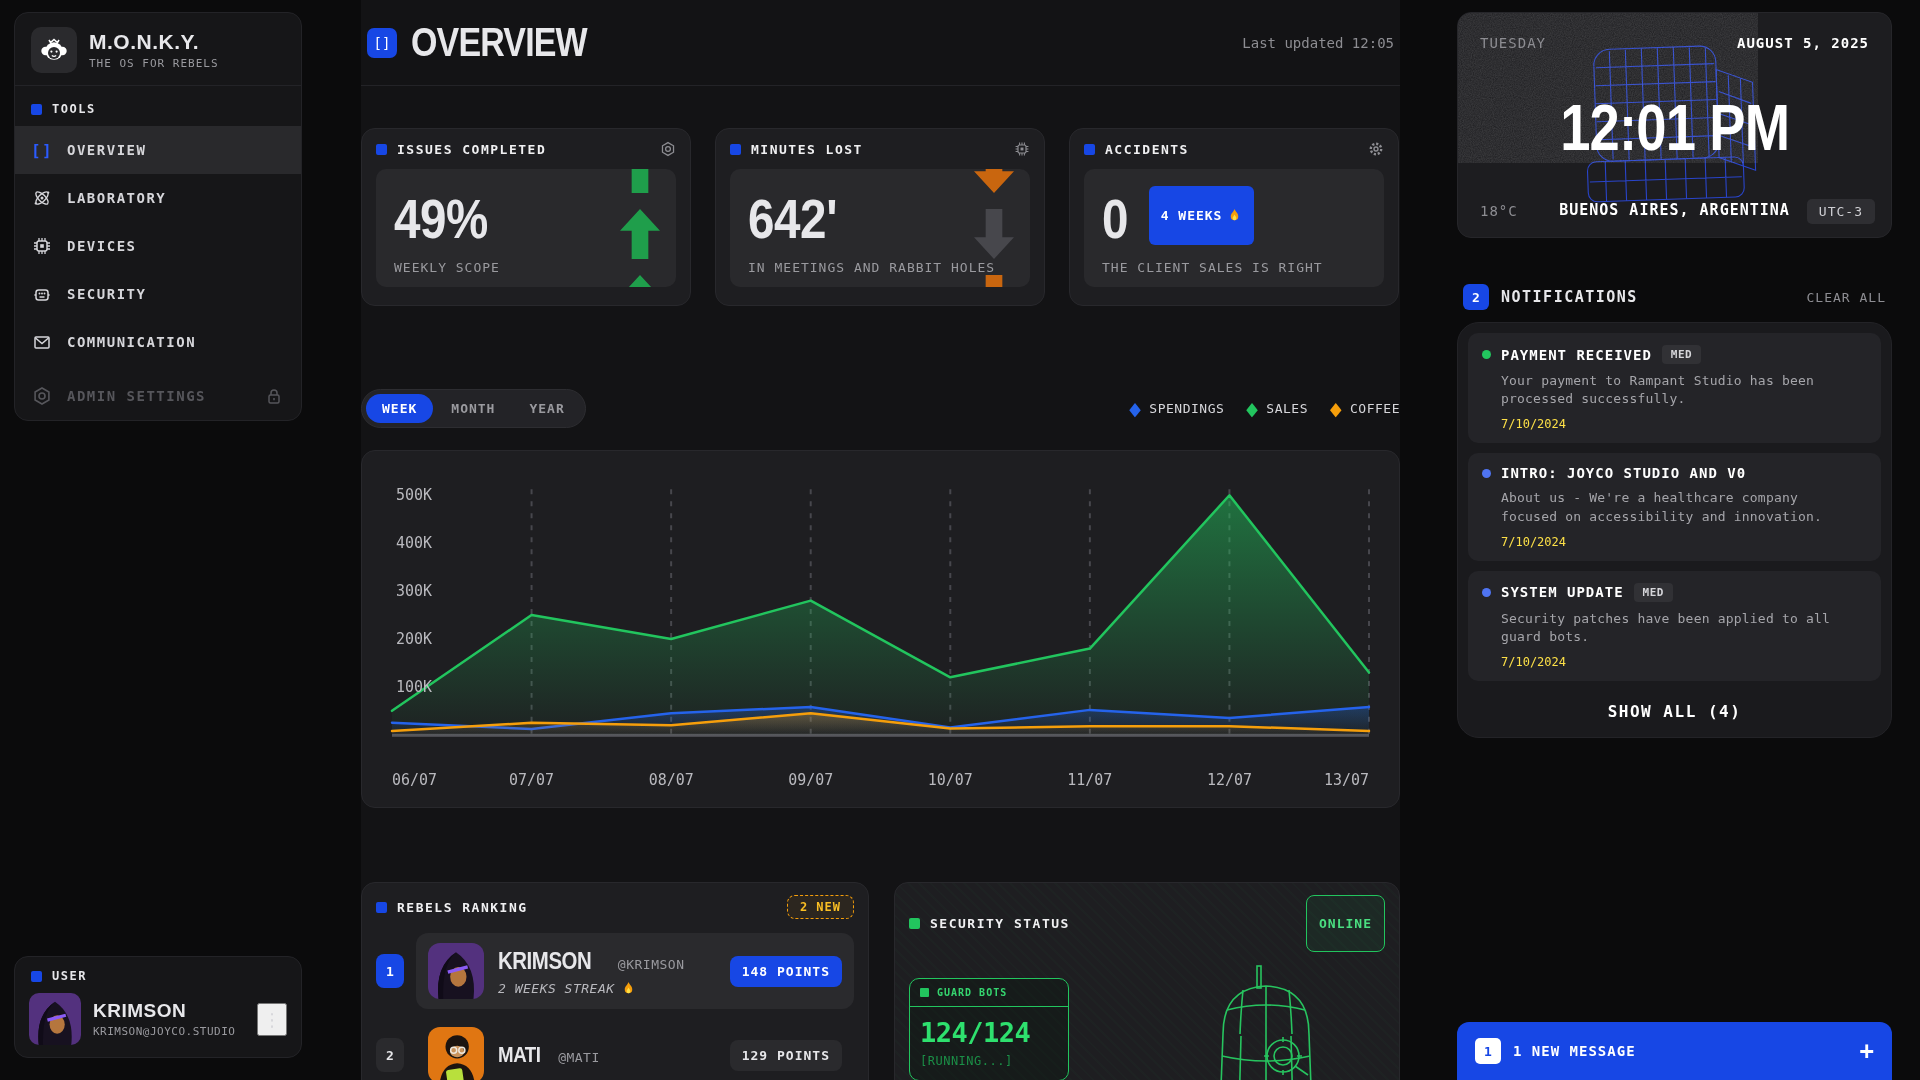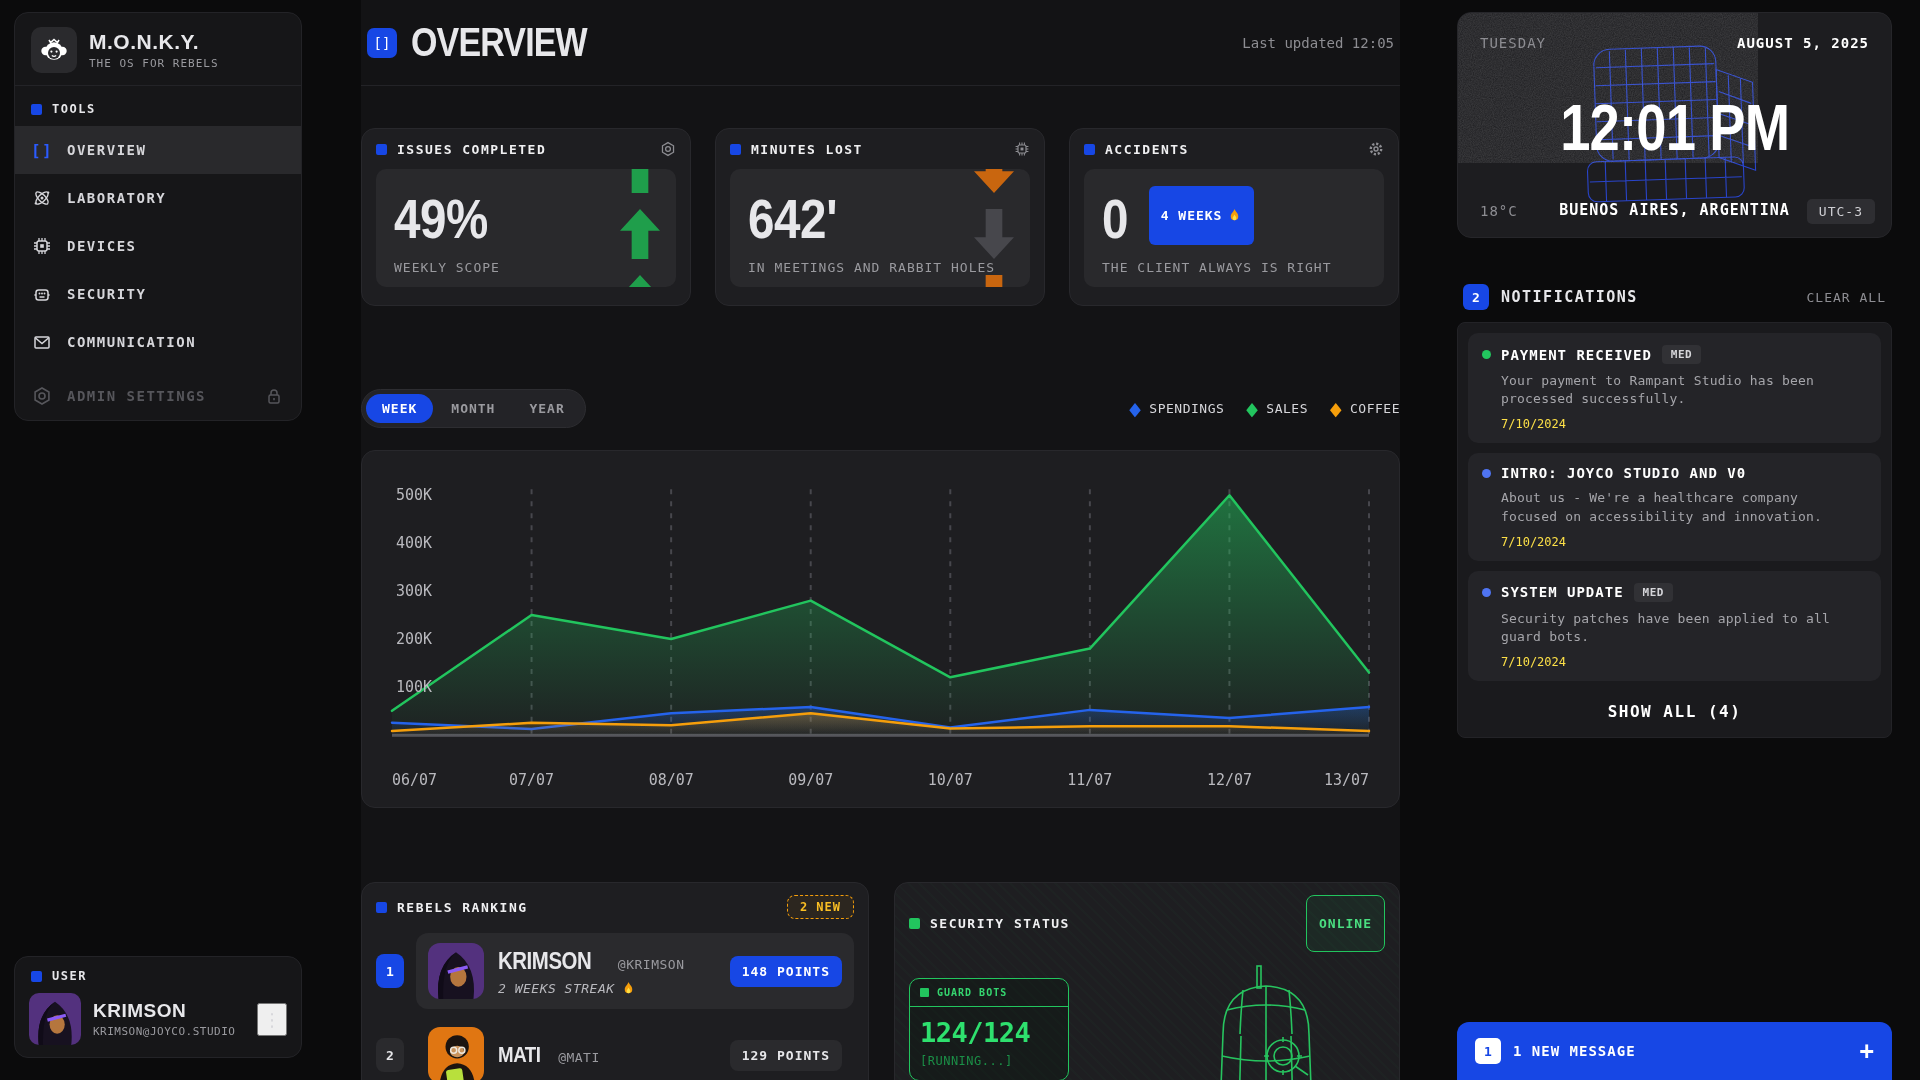--- a/index.html
+++ b/index.html
@@ -113,21 +113,21 @@
   .ck-time { position:absolute; left:0; right:0; top:78px; text-align:center; font-size:64px; color:#fff; z-index:2; letter-spacing:-1px; }
   .ck-time .cond { transform-origin:center; }
   .ck-temp { left:22px; bottom:18px; color:#8d8d92; }
   .ck-loc { left:0; right:0; bottom:18px; text-align:center; color:#fff; font-weight:700; font-size:15px; }
   .ck-utc { right:16px; bottom:13px; background:#2e2e32; color:#cfcfd3; padding:5px 12px; border-radius:5px; font-size:13px; }
 
   .notif-header { position:absolute; top:284px; left:6px; right:6px; display:flex; align-items:center; gap:12px; }
   .notif-count { width:26px; height:26px; background:#1747e5; color:#fff; border-radius:6px; display:flex; align-items:center; justify-content:center; font-size:13px; font-weight:700; }
   .notif-title { font-size:15px; font-weight:700; letter-spacing:1.5px; }
   .clear-all { margin-left:auto; color:#8d8d92; font-size:13px; letter-spacing:1px; cursor:pointer; background:none; border:none; font-family:"DejaVu Sans Mono",monospace; }
-  .notif-panel { position:absolute; top:322px; left:0; width:435px; background:#1a1a1d; border:1px solid #232327; border-radius:8px; padding:10px; }
+  .notif-panel { position:absolute; top:322px; left:0; width:435px; background:#1a1a1d; border:1px solid #232327; border-radius:22px; padding:10px; }
   .notif-item { background:#242428; border-radius:10px; padding:12px 14px 12px 14px; margin-bottom:10px; position:relative; cursor:pointer; }
   .notif-top { display:flex; align-items:center; gap:10px; }
   .dot { width:9px; height:9px; border-radius:50%; flex:none; }
   .notif-item-title { font-size:14px; font-weight:700; letter-spacing:1px; color:#fff; }
   .sev-badge { background:#313135; color:#d6d6da; border-radius:4px; padding:3px 9px; font-size:11px; font-weight:700; letter-spacing:.5px; }
   .sev-badge:empty { display:none; }
   .notif-body { margin:8px 0 0 19px; font-size:13px; color:#a5a5aa; line-height:1.4; letter-spacing:.2px; max-width:360px; }
   .notif-date { margin:9px 0 0 19px; font-size:12px; color:#fde047; }
   .show-all { width:100%; text-align:center; padding:11px 0 6px; color:#fff; font-size:16px; font-weight:700; letter-spacing:1.5px; background:none; border:none; cursor:pointer; font-family:"DejaVu Sans Mono",monospace; }
 
@@ -390,21 +390,21 @@
         <div class="stat-body">
           <div class="value-row">
             <div class="stat-value display"><span class="cond">0</span></div>
             <span class="badge-blue mono">
               <span>4 WEEKS</span>
               <svg class="flame">
                   <use href="#flame-sym"></use>
                 </svg>
             </span>
           </div>
-          <div class="stat-caption mono">THE CLIENT ALWAYS IS RIGHT</div>
+          <div class="stat-caption mono">THE CLIENT SALES IS RIGHT</div>
         </div>
       </div>
     </div>
 
     <div class="controls-row">
       <div class="tabs">
         <button class="tab active">WEEK</button>
         <button class="tab">MONTH</button>
         <button class="tab">YEAR</button>
       </div>

